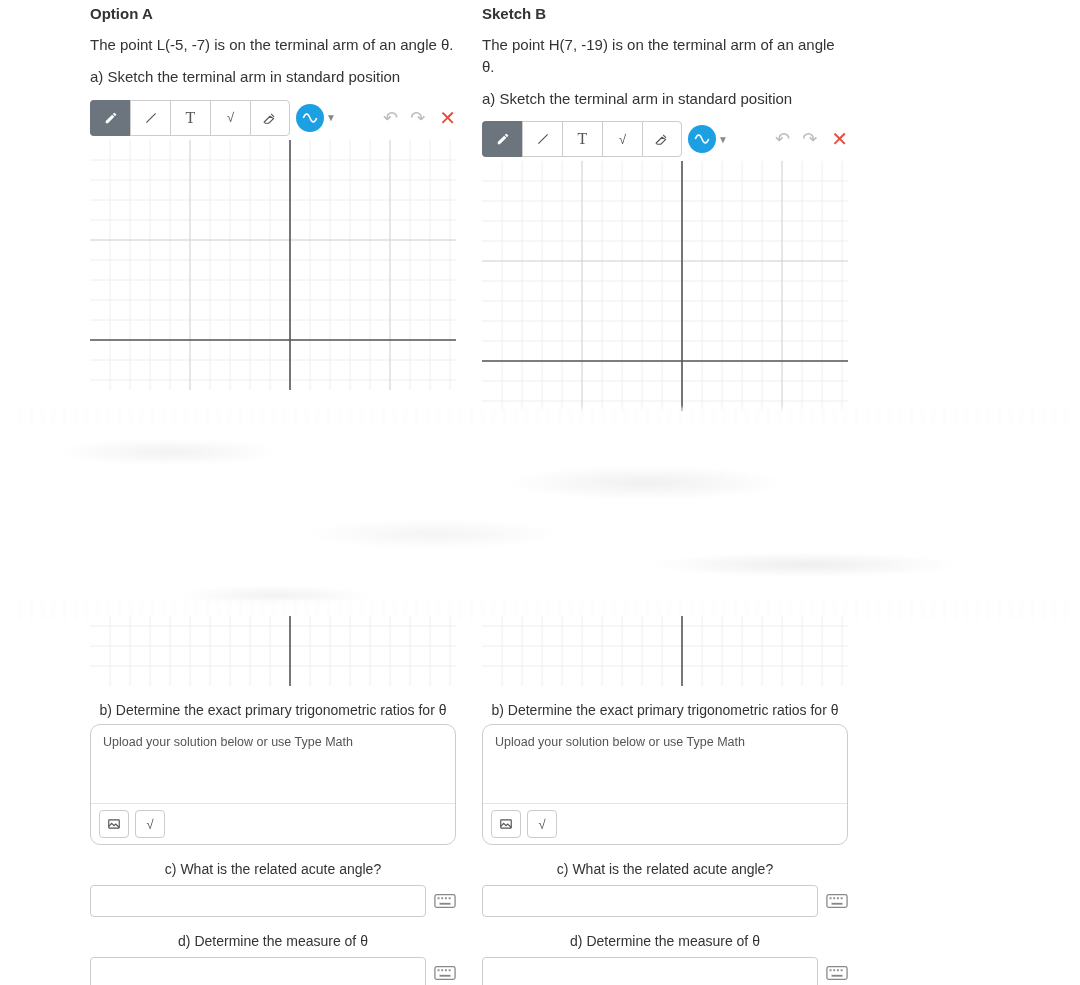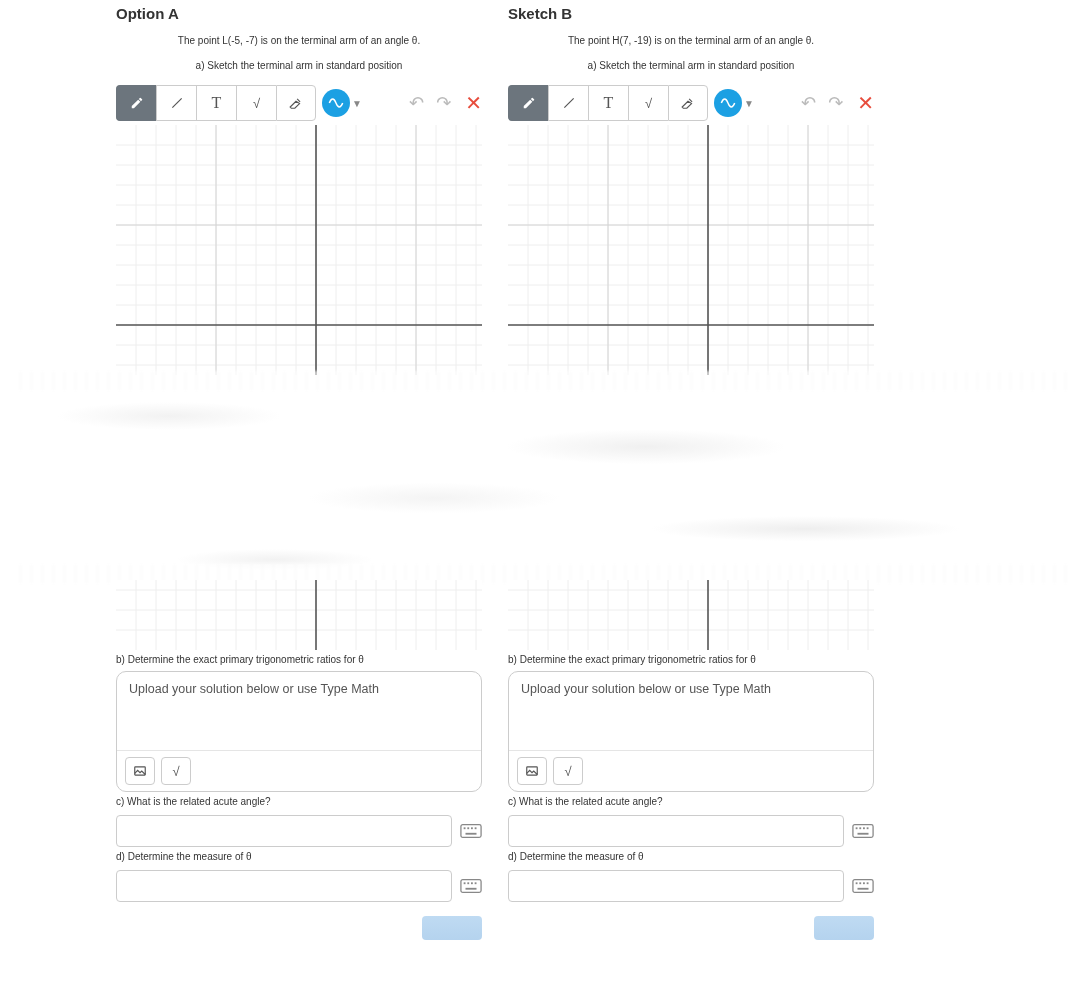--- a/index.html
+++ b/index.html
@@ -10,33 +10,32 @@
     background: #fff;
   }
   .page {
     width: 1080px;
     padding: 5px 0 30px 0;
     position: relative;
   }
   .columns {
     display: flex;
     gap: 26px;
-    padding-left: 116px;
+    padding-left: 90px;
   }
   .col { width: 366px; }
   .heading {
     font-weight: bold;
     font-size: 15px;
     margin-bottom: 12px;
   }
   .subtext {
-    font-size: 10px;
+    font-size: 15px;
     margin-bottom: 10px;
     line-height: 1.45;
-    text-align: center;
   }
   .toolbar {
     display: flex;
     align-items: center;
     height: 40px;
     margin-bottom: 2px;
   }
   .tool-btn {
     width: 40px;
     height: 36px;
@@ -141,22 +140,23 @@
     border-radius: 4px;
     background: #fff;
     display: flex;
     align-items: center;
     justify-content: center;
     cursor: pointer;
     color: #555;
     font-size: 13px;
   }
   .part-label {
-    margin-top: 4px;
-    font-size: 10px;
+    margin-top: 16px;
+    font-size: 14px;
+    text-align: center;
   }
   .input-row {
     display: flex;
     align-items: center;
     gap: 8px;
     margin-top: 8px;
   }
   .text-input {
     flex: 1;
     height: 32px;

